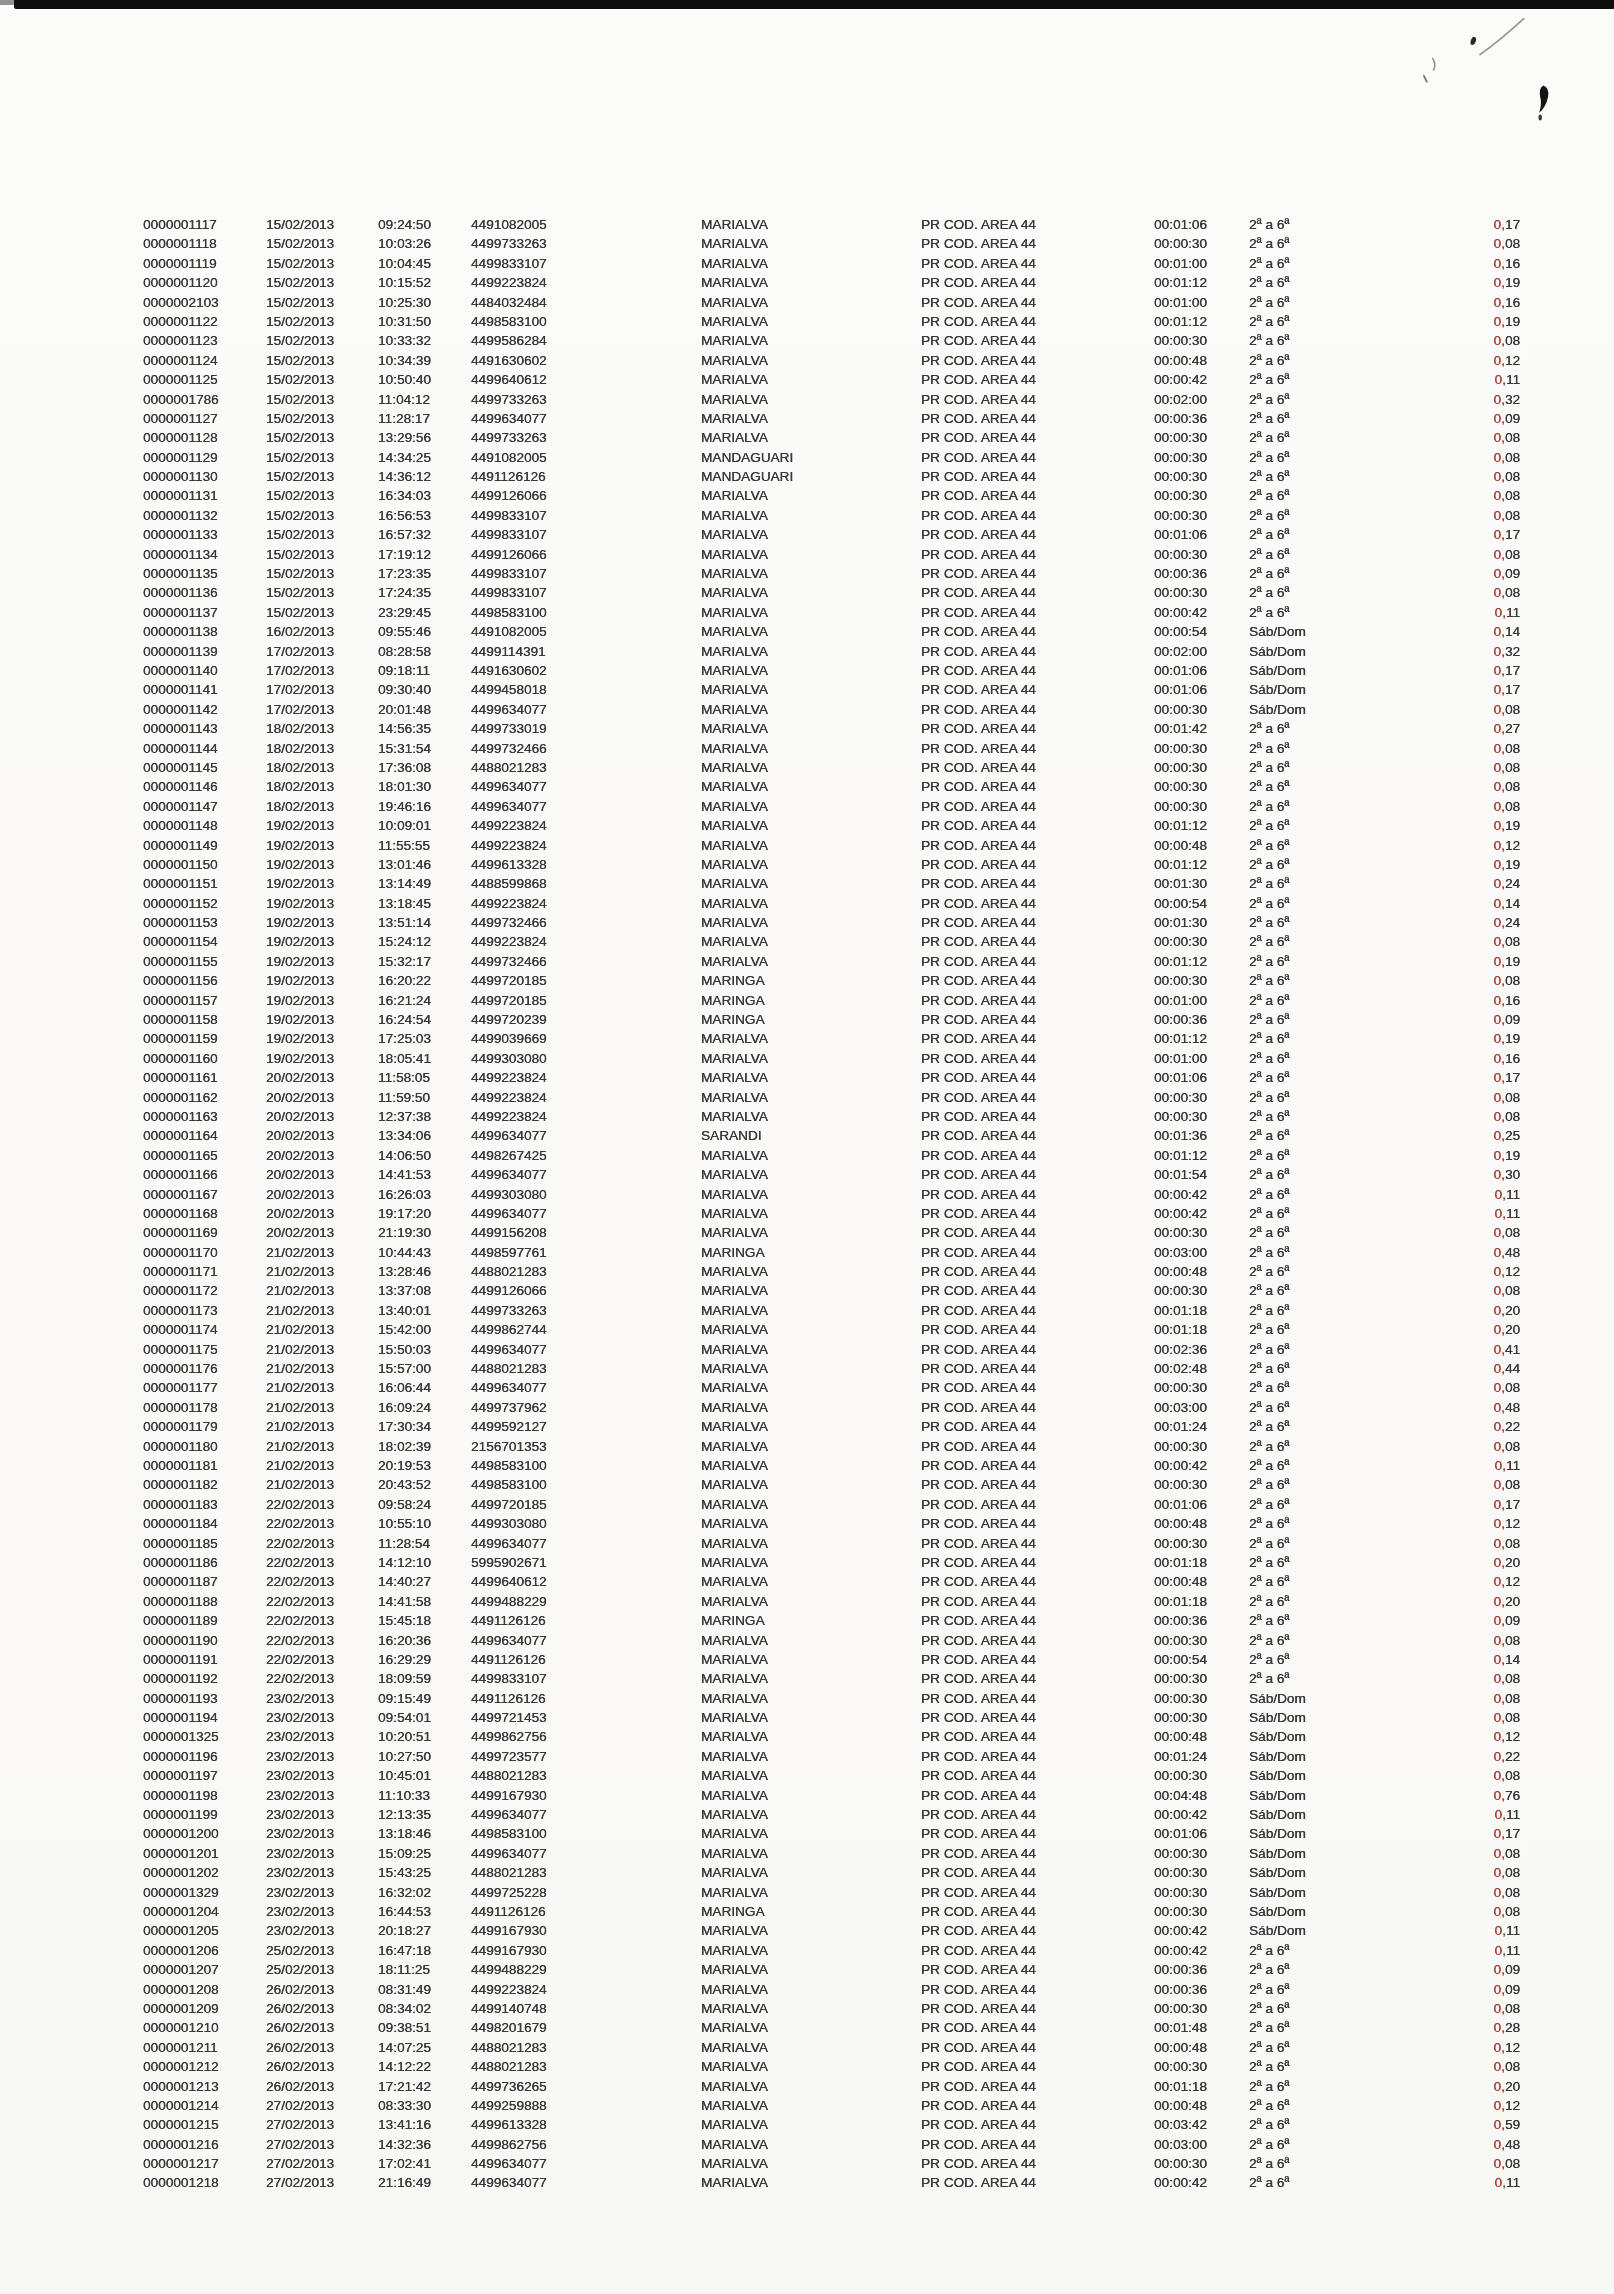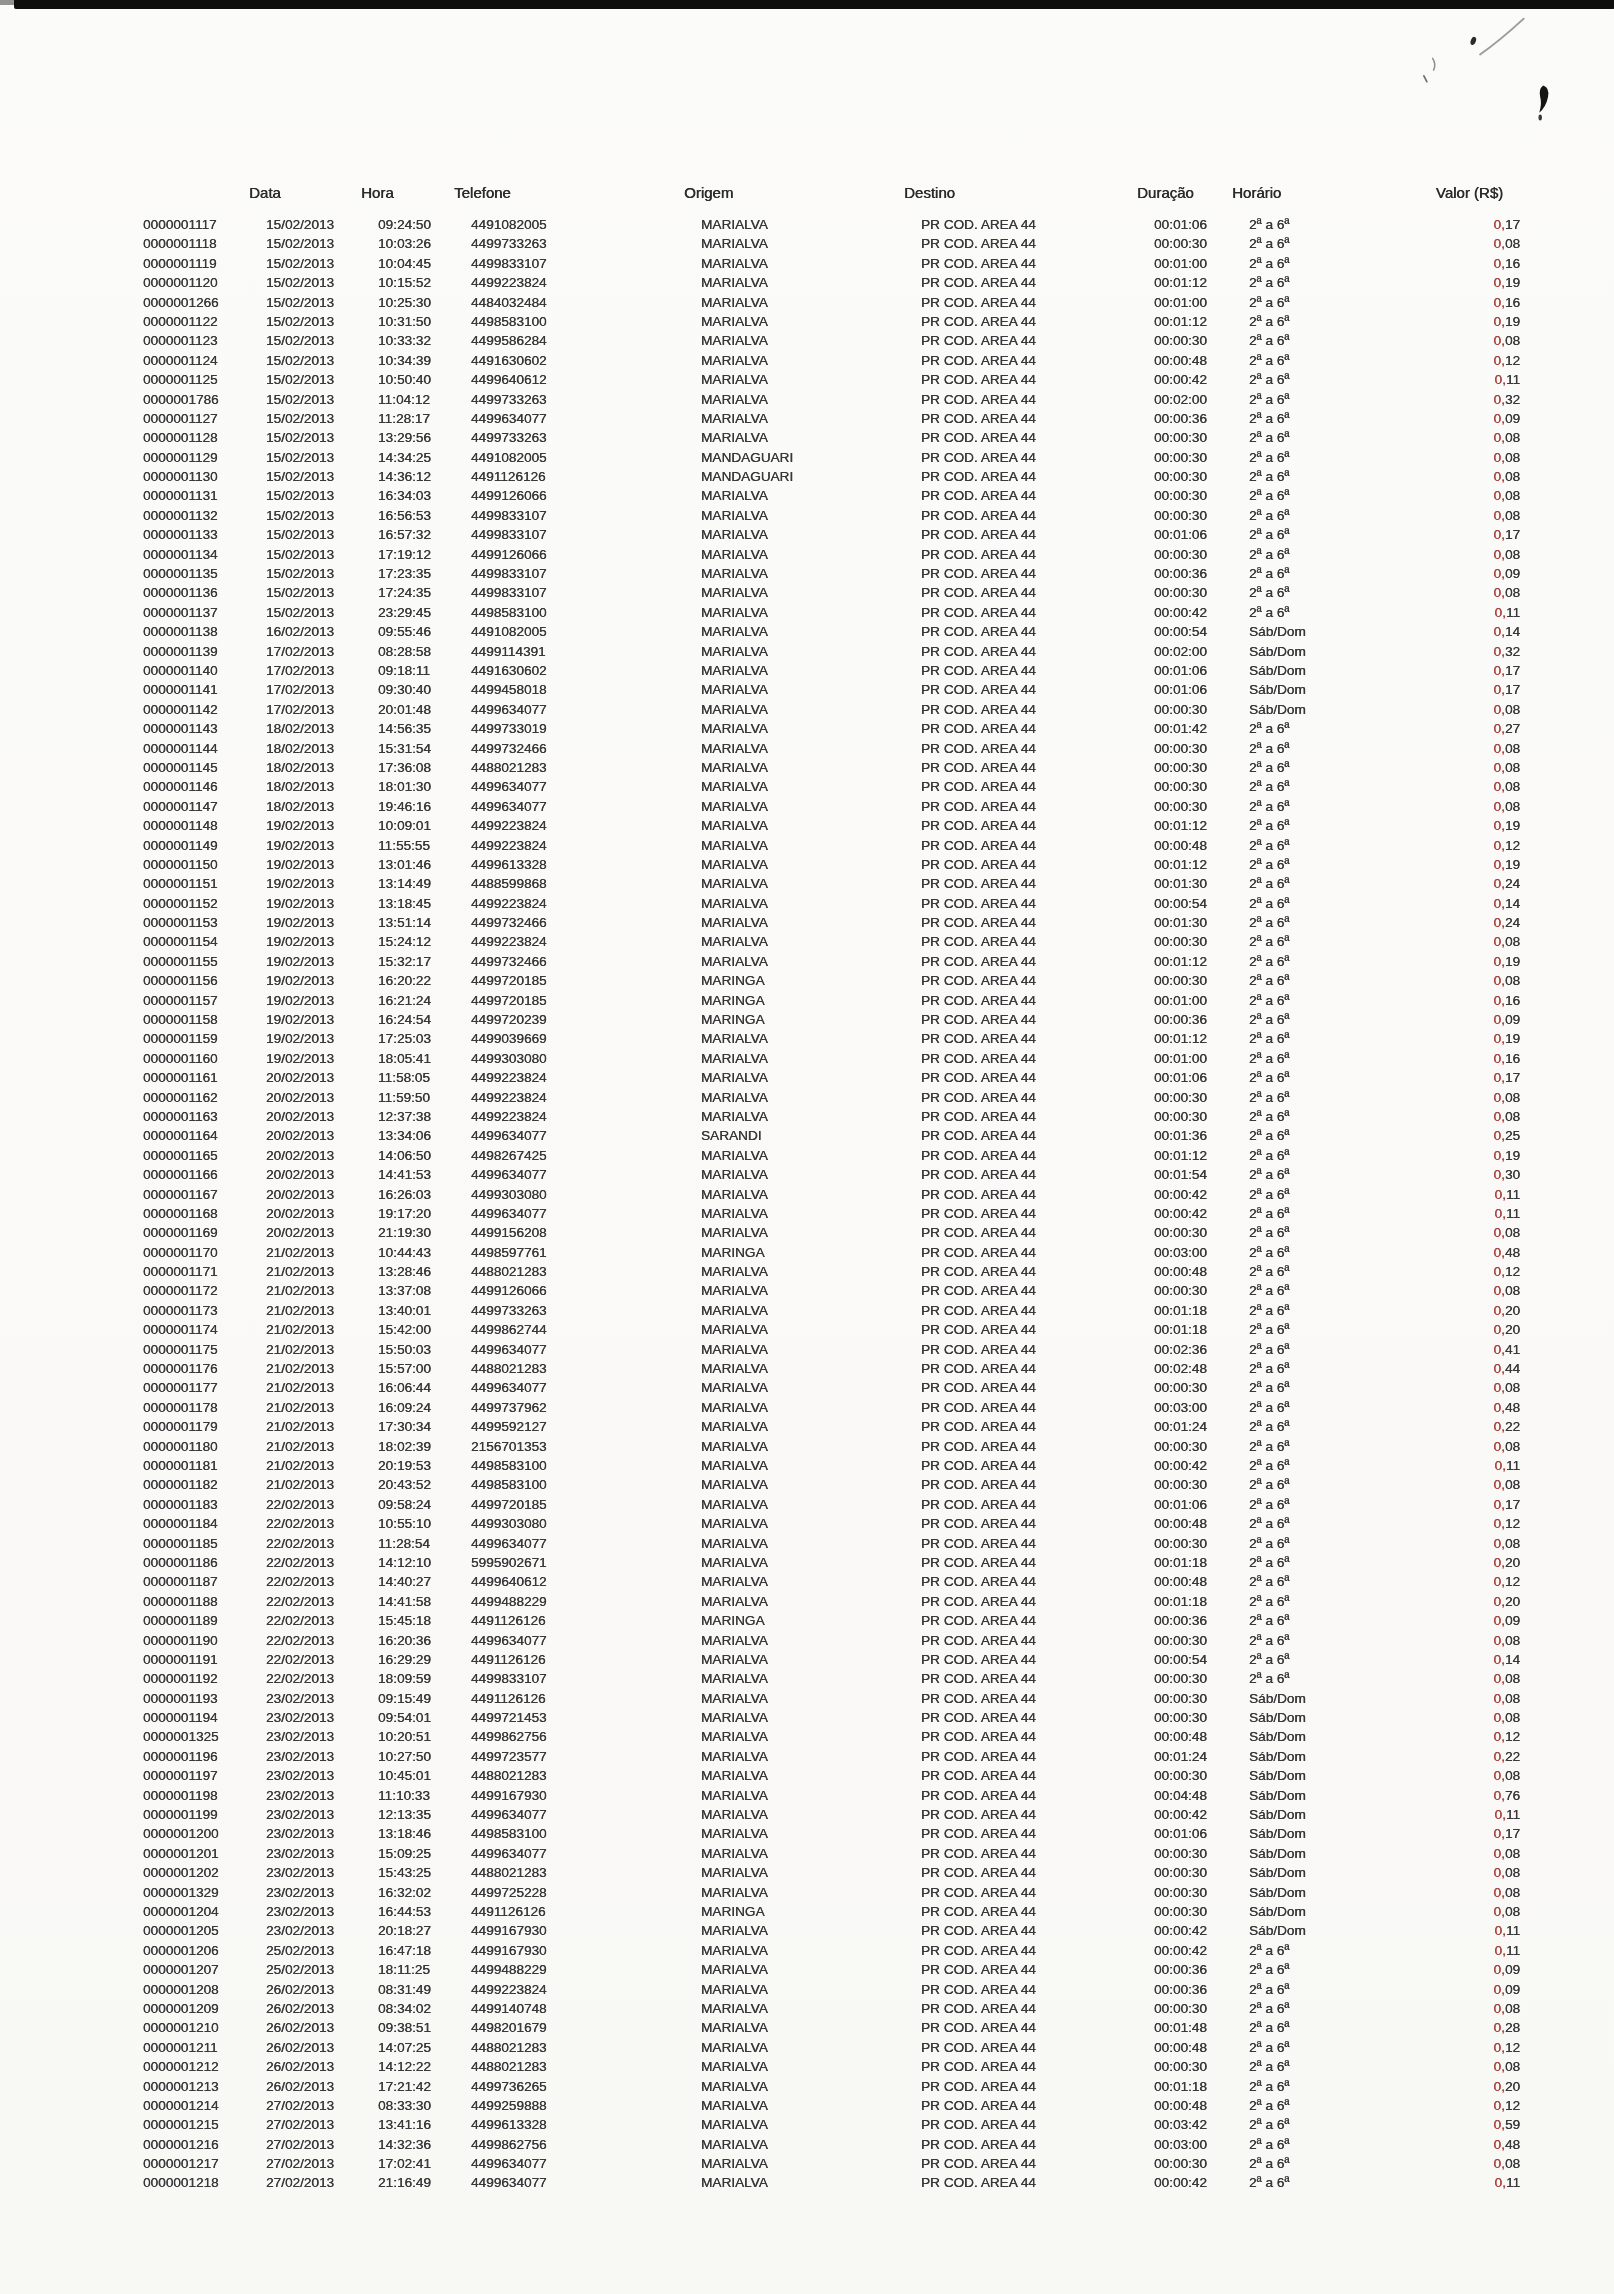--- a/index.html
+++ b/index.html
@@ -50,30 +50,20 @@
 
   <svg class="pen-marks" viewBox="0 0 230 130">
     <path d="M95,48 Q115,34 140,11" fill="none" stroke="#9b9b99" stroke-width="2" stroke-linecap="round"></path>
     <ellipse cx="88" cy="34" rx="2.6" ry="4.4" fill="#2b2b2b" transform="rotate(20 88 34)"></ellipse>
     <path d="M46,52 q4,6 1,12" fill="none" stroke="#8f8f8d" stroke-width="1.6" stroke-linecap="round"></path>
     <path d="M37,70 l3,6" fill="none" stroke="#6f6f6d" stroke-width="1.8" stroke-linecap="round"></path>
     <path d="M160,80 q7,2 5,12 q-2,10 -9,16 q3,-10 1,-16 q-2,-8 3,-12 z" fill="#141414"></path>
     <ellipse cx="157" cy="113" rx="1.8" ry="3" fill="#3a3a3a"></ellipse>
   </svg>
 
-  <div class="hdr-row">
-    <span class="hcell x-data">Data</span>
-    <span class="hcell x-hora">Hora</span>
-    <span class="hcell x-tel">Telefone</span>
-    <span class="hcell x-org">Origem</span>
-    <span class="hcell x-dst">Destino</span>
-    <span class="hcell x-dur">Duração</span>
-    <span class="hcell x-hor">Horário</span>
-    <span class="hcell x-val">Valor (R$)</span>
-  </div>
 
   <div class="rows">
   <div class="row">
     <span class="cell x-id">0000001117</span>
     <span class="cell x-data">15/02/2013</span>
     <span class="cell x-hora">09:24:50</span>
     <span class="cell x-tel">4491082005</span>
     <span class="cell x-org">MARIALVA</span>
     <span class="cell x-dst">PR COD. AREA 44</span>
     <span class="cell x-dur">00:01:06</span>
@@ -111,21 +101,21 @@
     <span class="cell x-hora">10:15:52</span>
     <span class="cell x-tel">4499223824</span>
     <span class="cell x-org">MARIALVA</span>
     <span class="cell x-dst">PR COD. AREA 44</span>
     <span class="cell x-dur">00:01:12</span>
     <span class="cell x-hor">2ª a 6ª</span>
     <span class="cell x-val c-val">0,19</span>
   </div>
 
   <div class="row">
-    <span class="cell x-id">0000001266</span>
+    <span class="cell x-id">0000002103</span>
     <span class="cell x-data">15/02/2013</span>
     <span class="cell x-hora">10:25:30</span>
     <span class="cell x-tel">4484032484</span>
     <span class="cell x-org">MARIALVA</span>
     <span class="cell x-dst">PR COD. AREA 44</span>
     <span class="cell x-dur">00:01:00</span>
     <span class="cell x-hor">2ª a 6ª</span>
     <span class="cell x-val c-val">0,16</span>
   </div>
 

